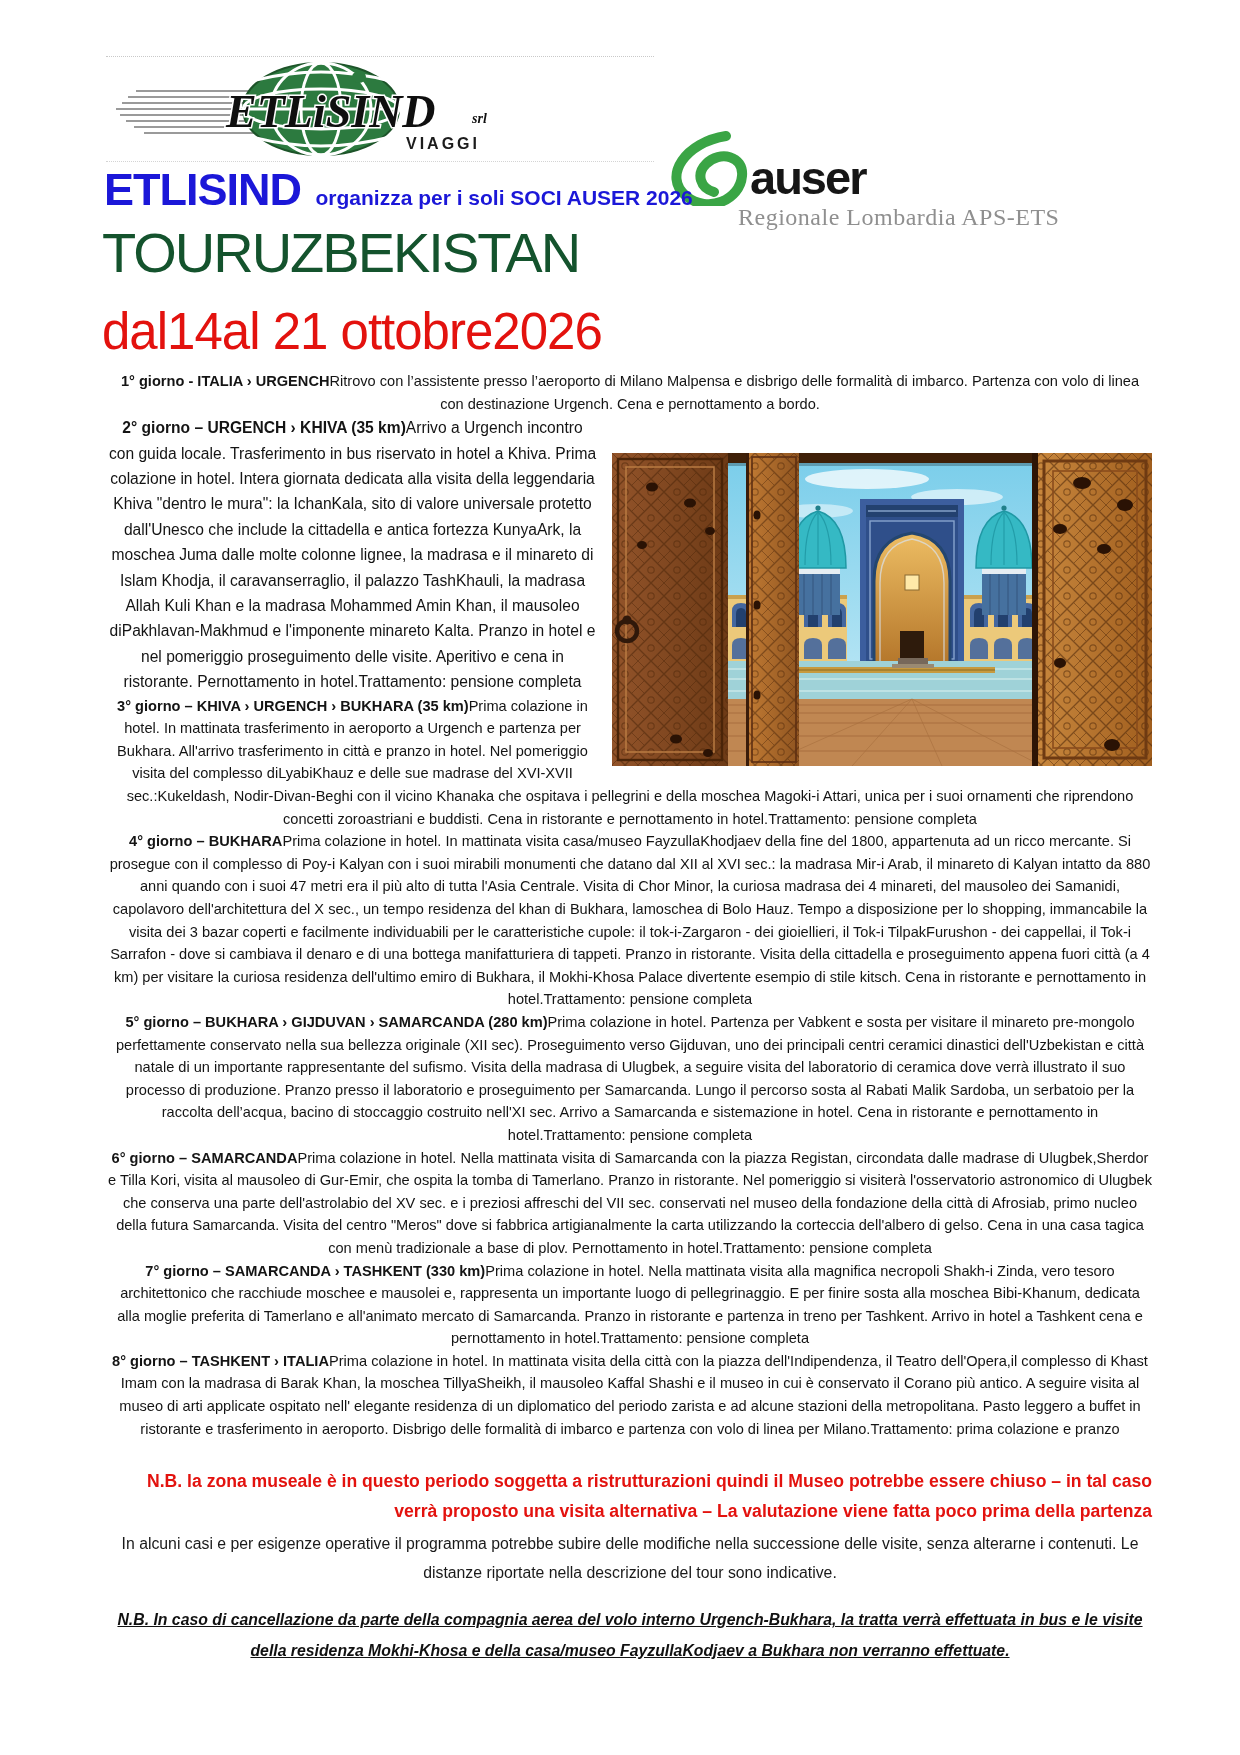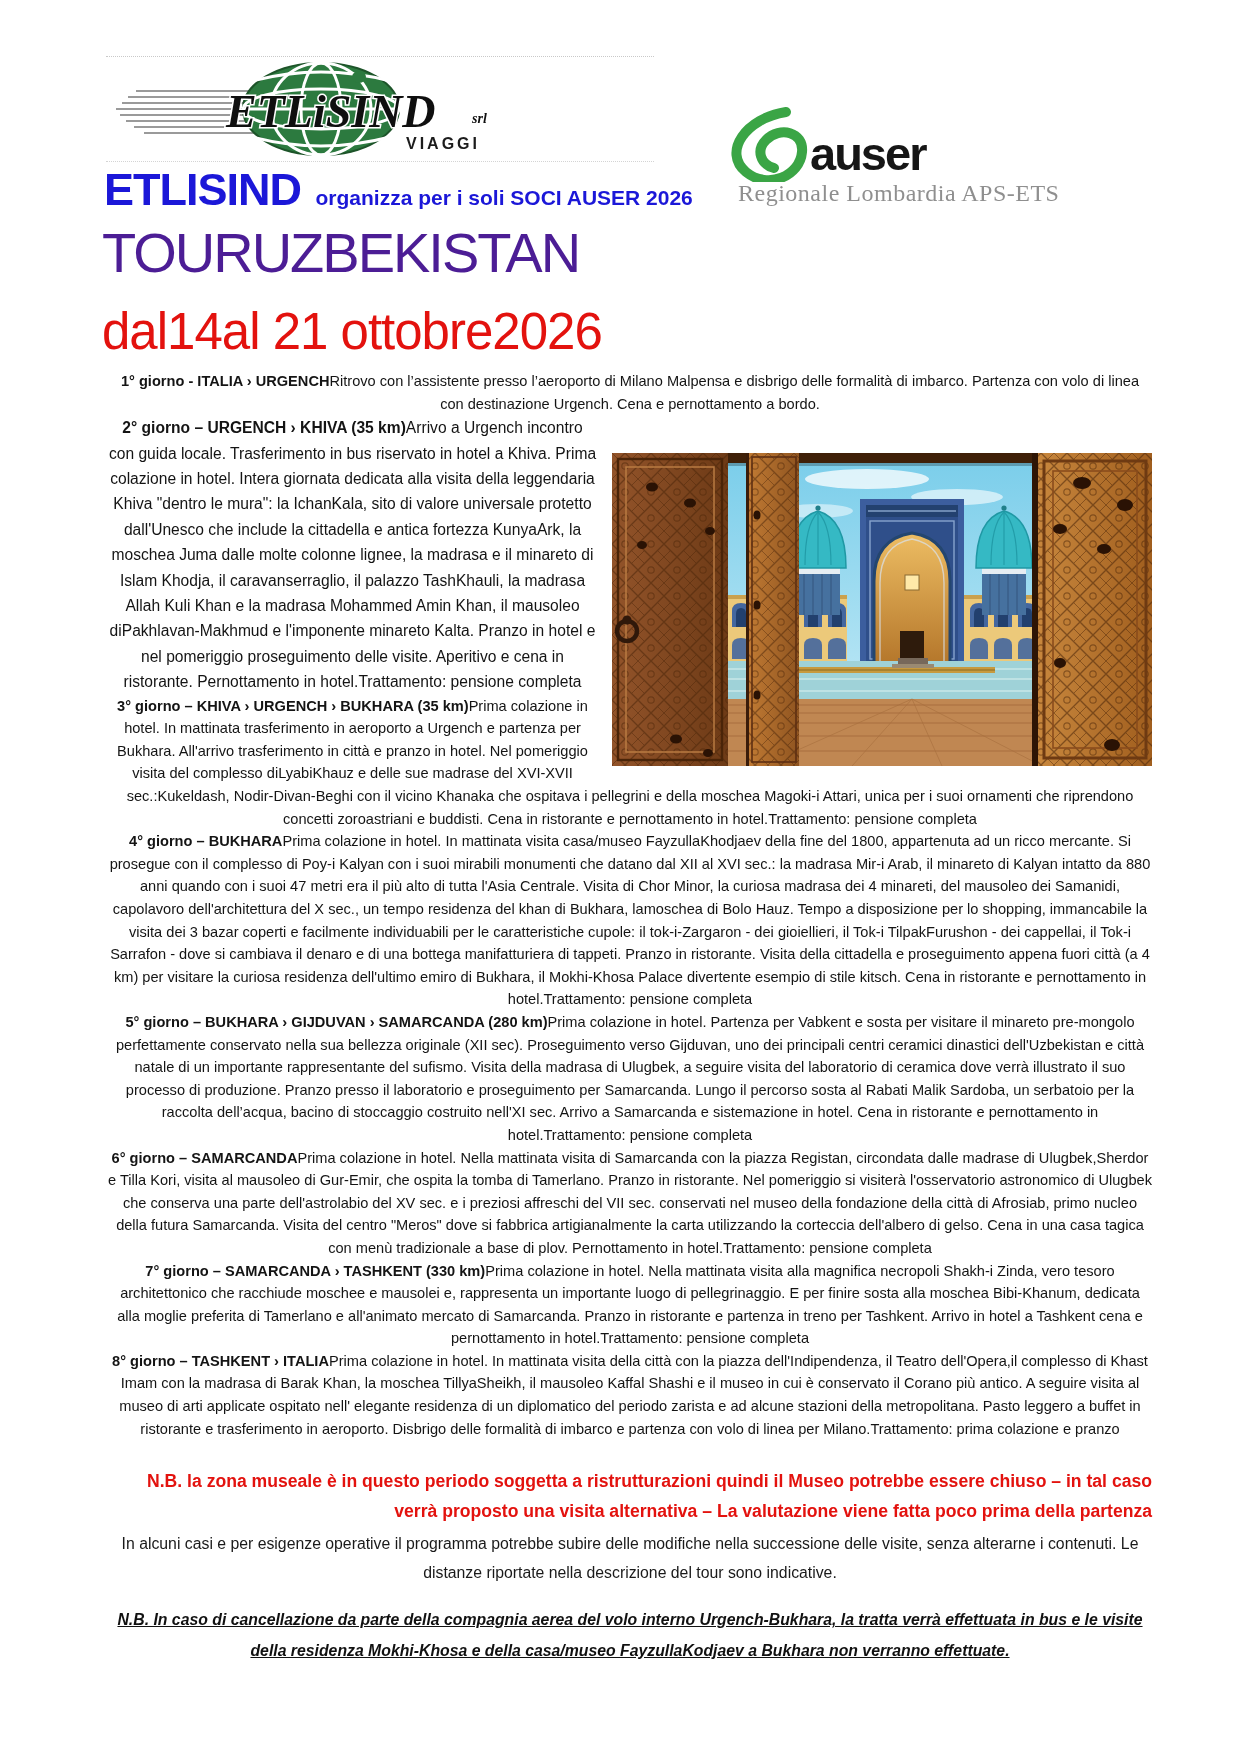--- a/index.html
+++ b/index.html
@@ -2,31 +2,31 @@
 <html><head>
 <meta charset="utf-8">
 <style>
   html,body{margin:0;padding:0;background:#ffffff;}
   body{width:1240px;height:1755px;overflow:hidden;font-family:"Liberation Sans",sans-serif;color:#141414;}
   .page{position:relative;width:1240px;height:1755px;background:#fff;}
 
   
   .logo-box{position:absolute;left:106px;top:56px;width:548px;height:104px;
             border-top:1px dotted #c9c9c9;border-bottom:1px dotted #d4d4d4;}
-  .auser-box{position:absolute;left:652px;top:100px;width:380px;text-align:center;}
+  .auser-box{position:absolute;left:652px;top:124px;width:380px;}
   .auser-tagline{margin:-6px 0 0 86px;font-family:"Liberation Serif",serif;font-size:24px;
                  color:#8f8f8f;letter-spacing:.5px;white-space:nowrap;}
 
   
   .orgline{position:absolute;left:104px;top:164px;width:600px;white-space:nowrap;}
   .brand{color:#1b17d8;font-weight:bold;font-size:45px;letter-spacing:-1px;}
   .orgrest{color:#1b17d8;font-weight:bold;font-size:21px;margin-left:10px;}
 
   
-  .title{position:absolute;left:102px;top:220px;color:#4c1d95;font-size:56px;font-weight:400;
+  .title{position:absolute;left:102px;top:220px;color:#14532d;font-size:56px;font-weight:400;
          letter-spacing:-2px;white-space:nowrap;}
   .subtitle{position:absolute;left:102px;top:302px;color:#e3120e;font-size:51px;font-weight:400;
             letter-spacing:-1px;white-space:nowrap;}
 
   
   .bodytext{position:absolute;left:108px;top:370px;width:1044px;font-size:14.6px;line-height:22.6px;}
   p.day{margin:0;text-align:center;}
   p.day2{font-size:15.6px;line-height:25.4px;}
   .dayhead{font-weight:bold;}
   .treat{font-weight:normal;}

